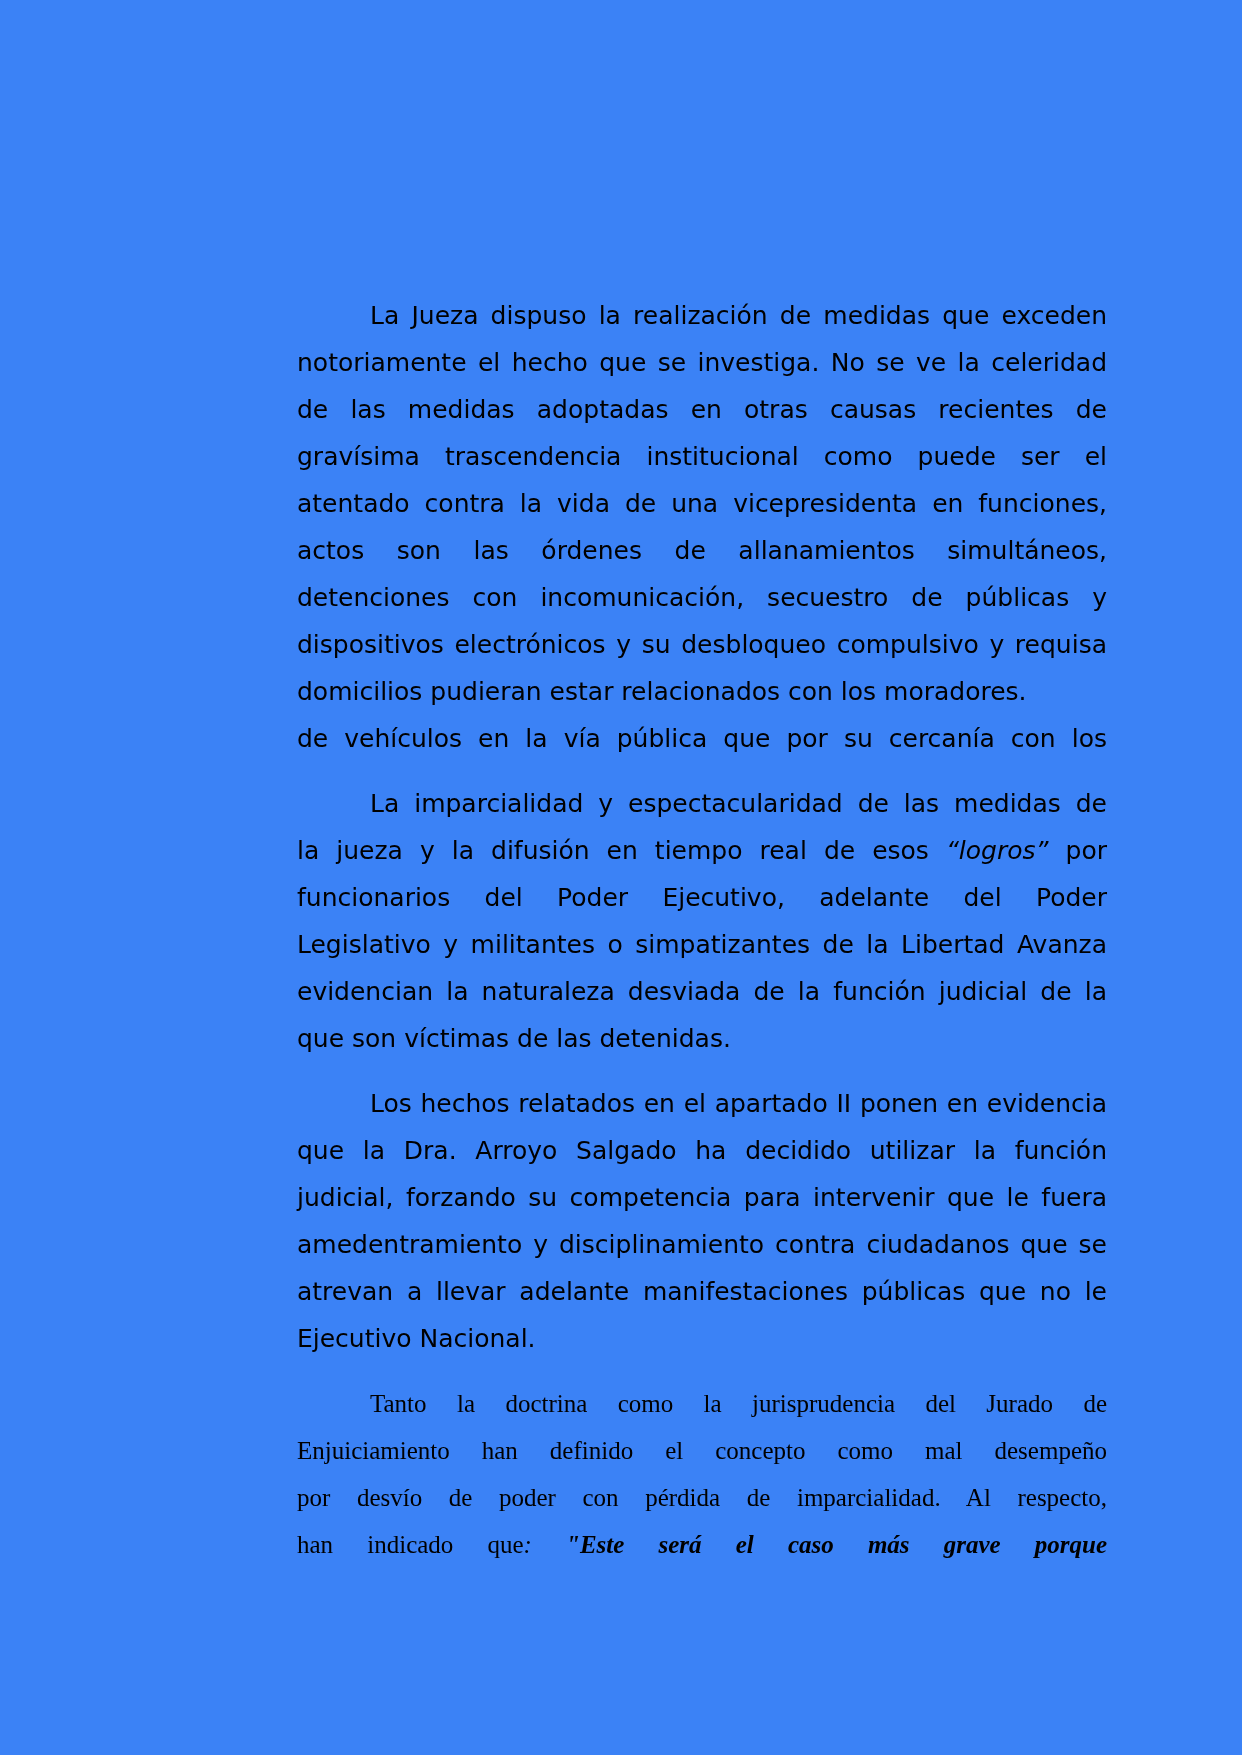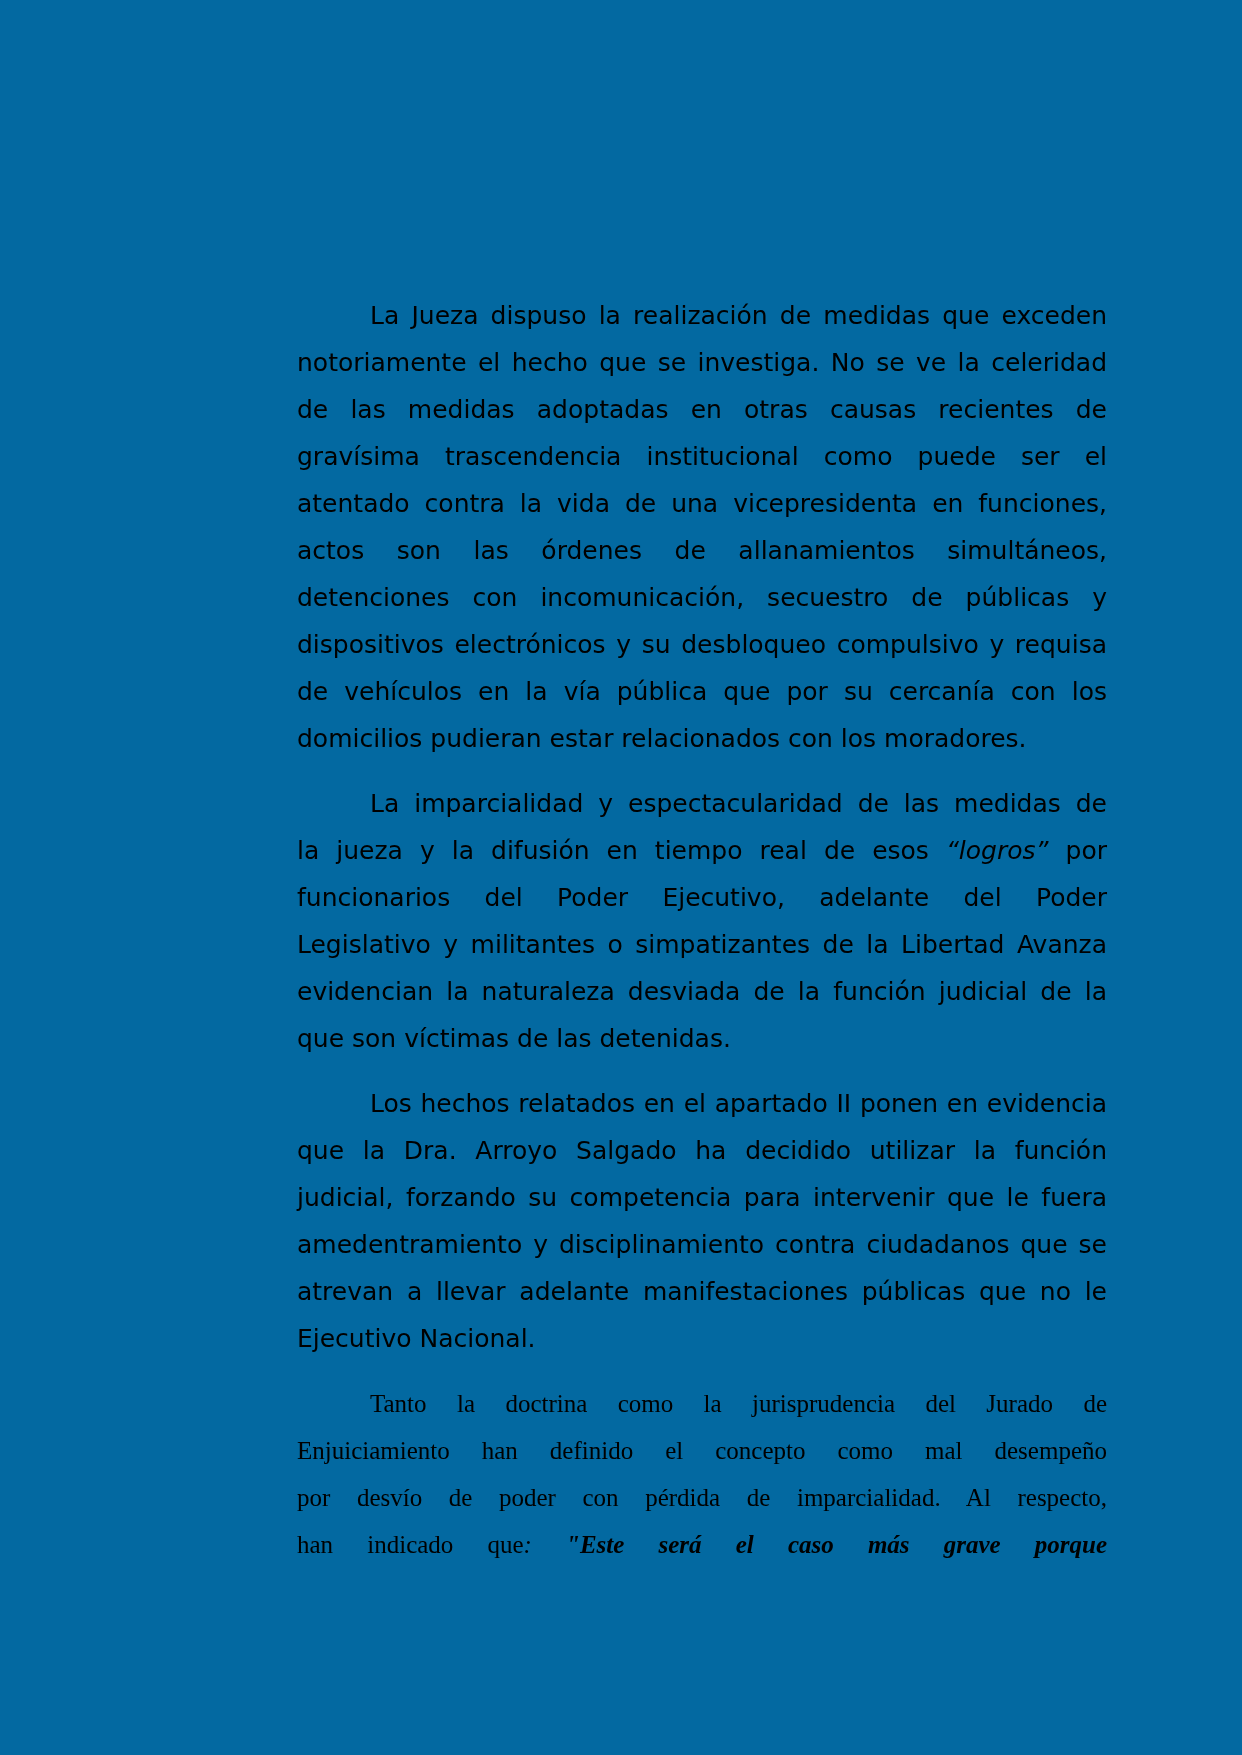--- a/index.html
+++ b/index.html
@@ -4,21 +4,21 @@
 <style>
   html, body {
     margin: 0;
     padding: 0;
     background: #ffffff;
   }
   .page {
     position: relative;
     width: 1242px;
     height: 1755px;
-    background: #0369a1;
+    background: #3b82f6;
     overflow: hidden;
   }
   .text-block {
     position: absolute;
     left: 297px;
     top: 292px;
     width: 810px;
     color: #000000;
     font-family: "DejaVu Sans", "Liberation Sans", sans-serif;
     font-size: 25px;
@@ -45,22 +45,22 @@
     <div>
         <div class="para">
           <div class="line indent"><span class="seg">La Jueza dispuso la realización de medidas que exceden</span></div>
           <div class="line"><span class="seg">notoriamente el hecho que se investiga. No se ve la celeridad</span></div>
           <div class="line"><span class="seg">de las medidas adoptadas en otras causas recientes de</span></div>
           <div class="line"><span class="seg">gravísima trascendencia institucional como puede ser el</span></div>
           <div class="line"><span class="seg">atentado contra la vida de una vicepresidenta en funciones,</span></div>
           <div class="line"><span class="seg">actos son las órdenes de allanamientos simultáneos,</span></div>
           <div class="line"><span class="seg">detenciones con incomunicación, secuestro de públicas y</span></div>
           <div class="line"><span class="seg">dispositivos electrónicos y su desbloqueo compulsivo y requisa</span></div>
+          <div class="line ragged"><span class="seg">domicilios pudieran estar relacionados con los moradores.</span></div>
           <div class="line"><span class="seg">de vehículos en la vía pública que por su cercanía con los</span></div>
-          <div class="line ragged"><span class="seg">domicilios pudieran estar relacionados con los moradores.</span></div>
         </div>
         <div class="para">
           <div class="line indent"><span class="seg">La imparcialidad y espectacularidad de las medidas de</span></div>
           <div class="line"><span class="seg">la jueza y la difusión en tiempo real de esos </span><span class="seg i">“logros”</span><span class="seg"> por</span></div>
           <div class="line"><span class="seg">funcionarios del Poder Ejecutivo, adelante del Poder</span></div>
           <div class="line"><span class="seg">Legislativo y militantes o simpatizantes de la Libertad Avanza</span></div>
           <div class="line"><span class="seg">evidencian la naturaleza desviada de la función judicial de la</span></div>
           <div class="line ragged"><span class="seg">que son víctimas de las detenidas.</span></div>
         </div>
         <div class="para">

